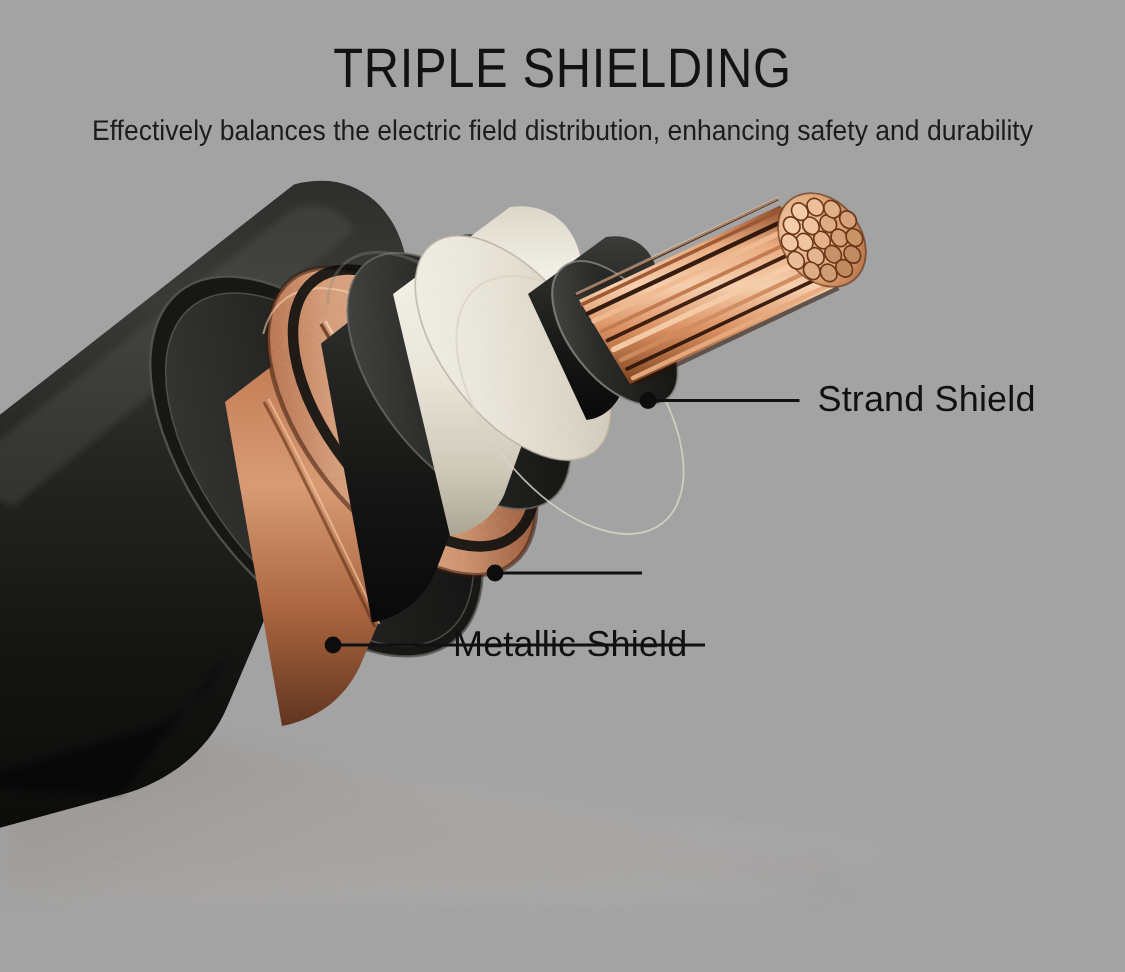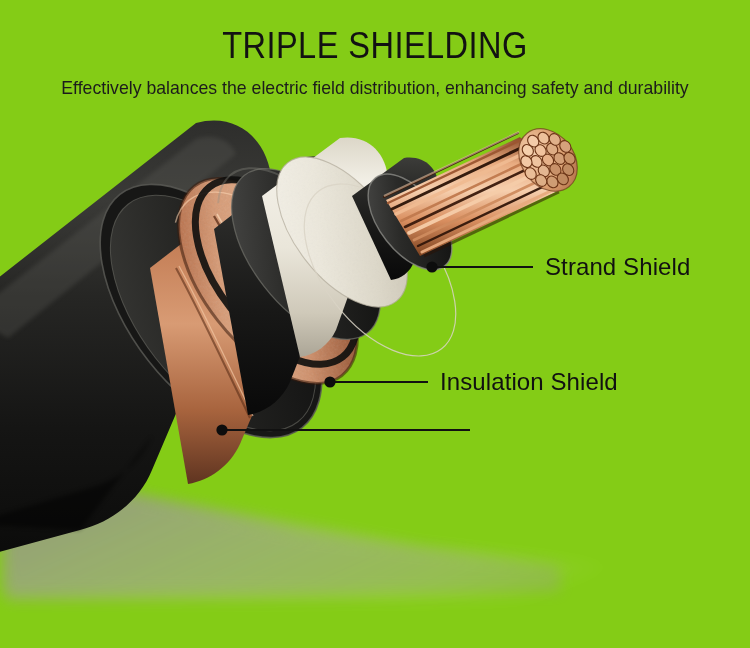--- a/index.html
+++ b/index.html
@@ -4,21 +4,21 @@
 <title>Triple Shielding</title>
 <style>
   html,body{margin:0;padding:0;}
   body{
     width:750px;height:648px;
     background:#ffffff;
     font-family:"Liberation Sans", sans-serif;
     overflow:hidden;
     position:relative;
   }
-  #stage{position:absolute;inset:0;width:750px;height:648px;background:#84cc16;overflow:hidden;}
+  #stage{position:absolute;inset:0;width:750px;height:648px;background:#a3a3a3;overflow:hidden;}
 
   
   #header{position:absolute;left:0;top:0;width:750px;height:110px;text-align:center;}
   #title{
     position:absolute;left:0;top:24px;width:750px;
     font-size:37px;line-height:44px;
     font-weight:400;
     letter-spacing:0.5px;
     color:#121212;
     transform:scaleX(0.88);
@@ -330,16 +330,16 @@
       <g fill="#0d0d0d">
         <circle cx="432" cy="267" r="5.6"></circle>
         <circle cx="330" cy="382" r="5.6"></circle>
         <circle cx="222" cy="430" r="5.6"></circle>
       </g>
     </svg>
   </div>
 
   <div class="callout-label" id="lbl-strand">Strand Shield</div>
 
-  <div class="callout-label" id="lbl-insulation">Insulation Shield</div>
-
+
+  <div class="callout-label" id="lbl-metallic">Metallic Shield</div>
 
 </div>
 
 </body></html>

